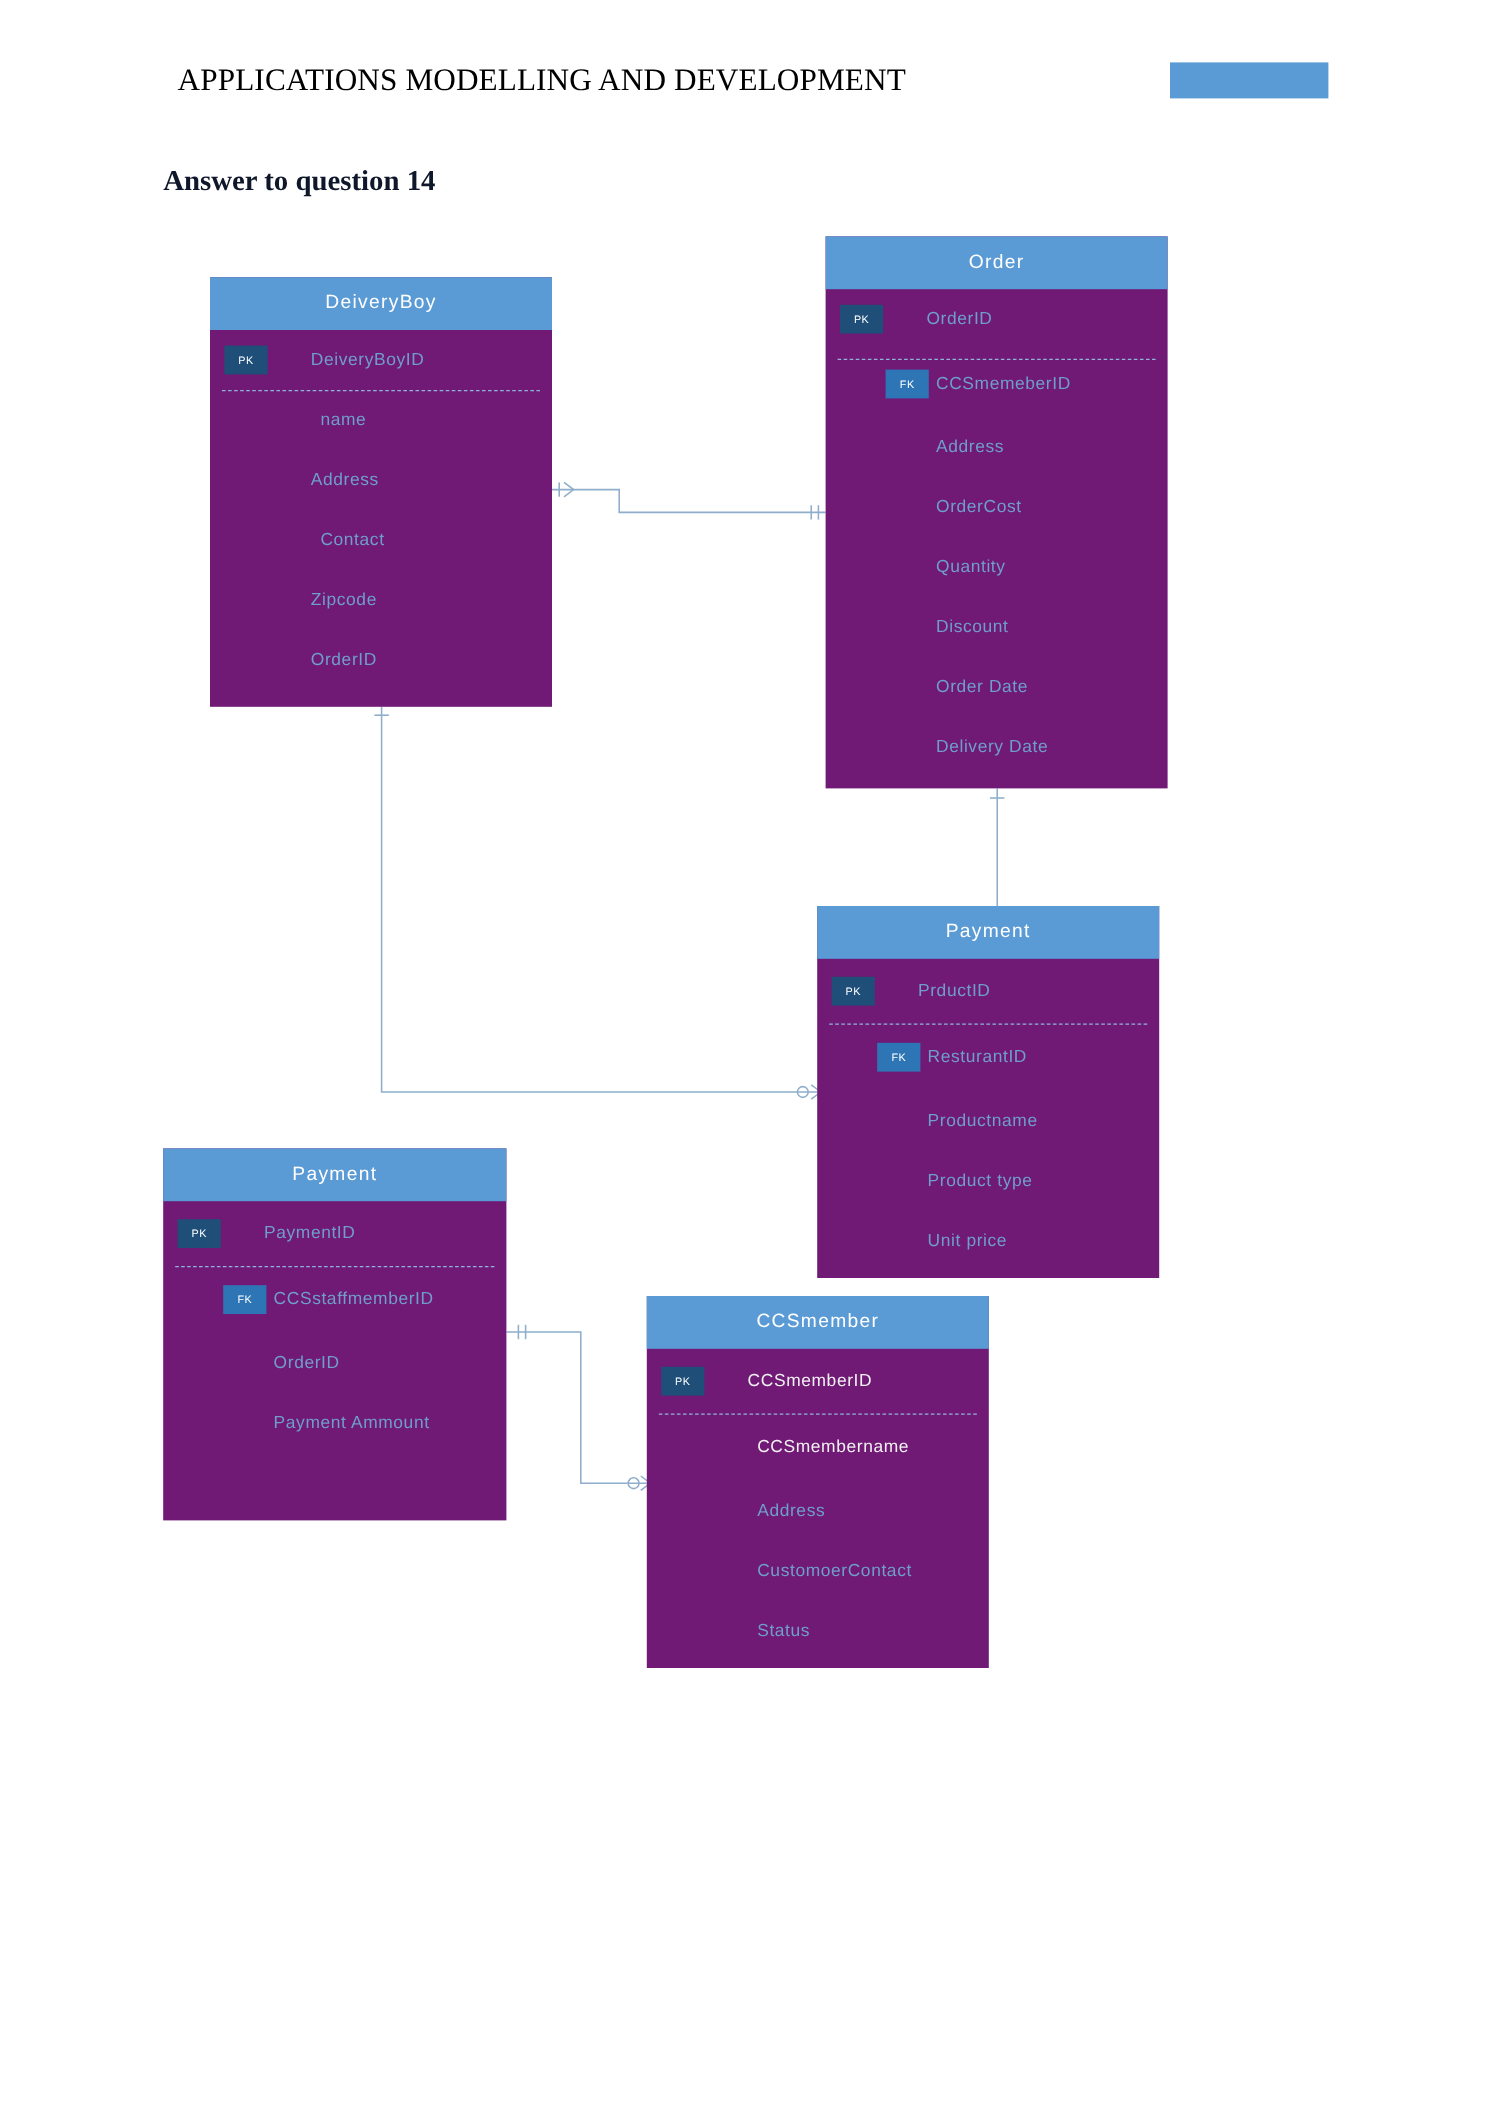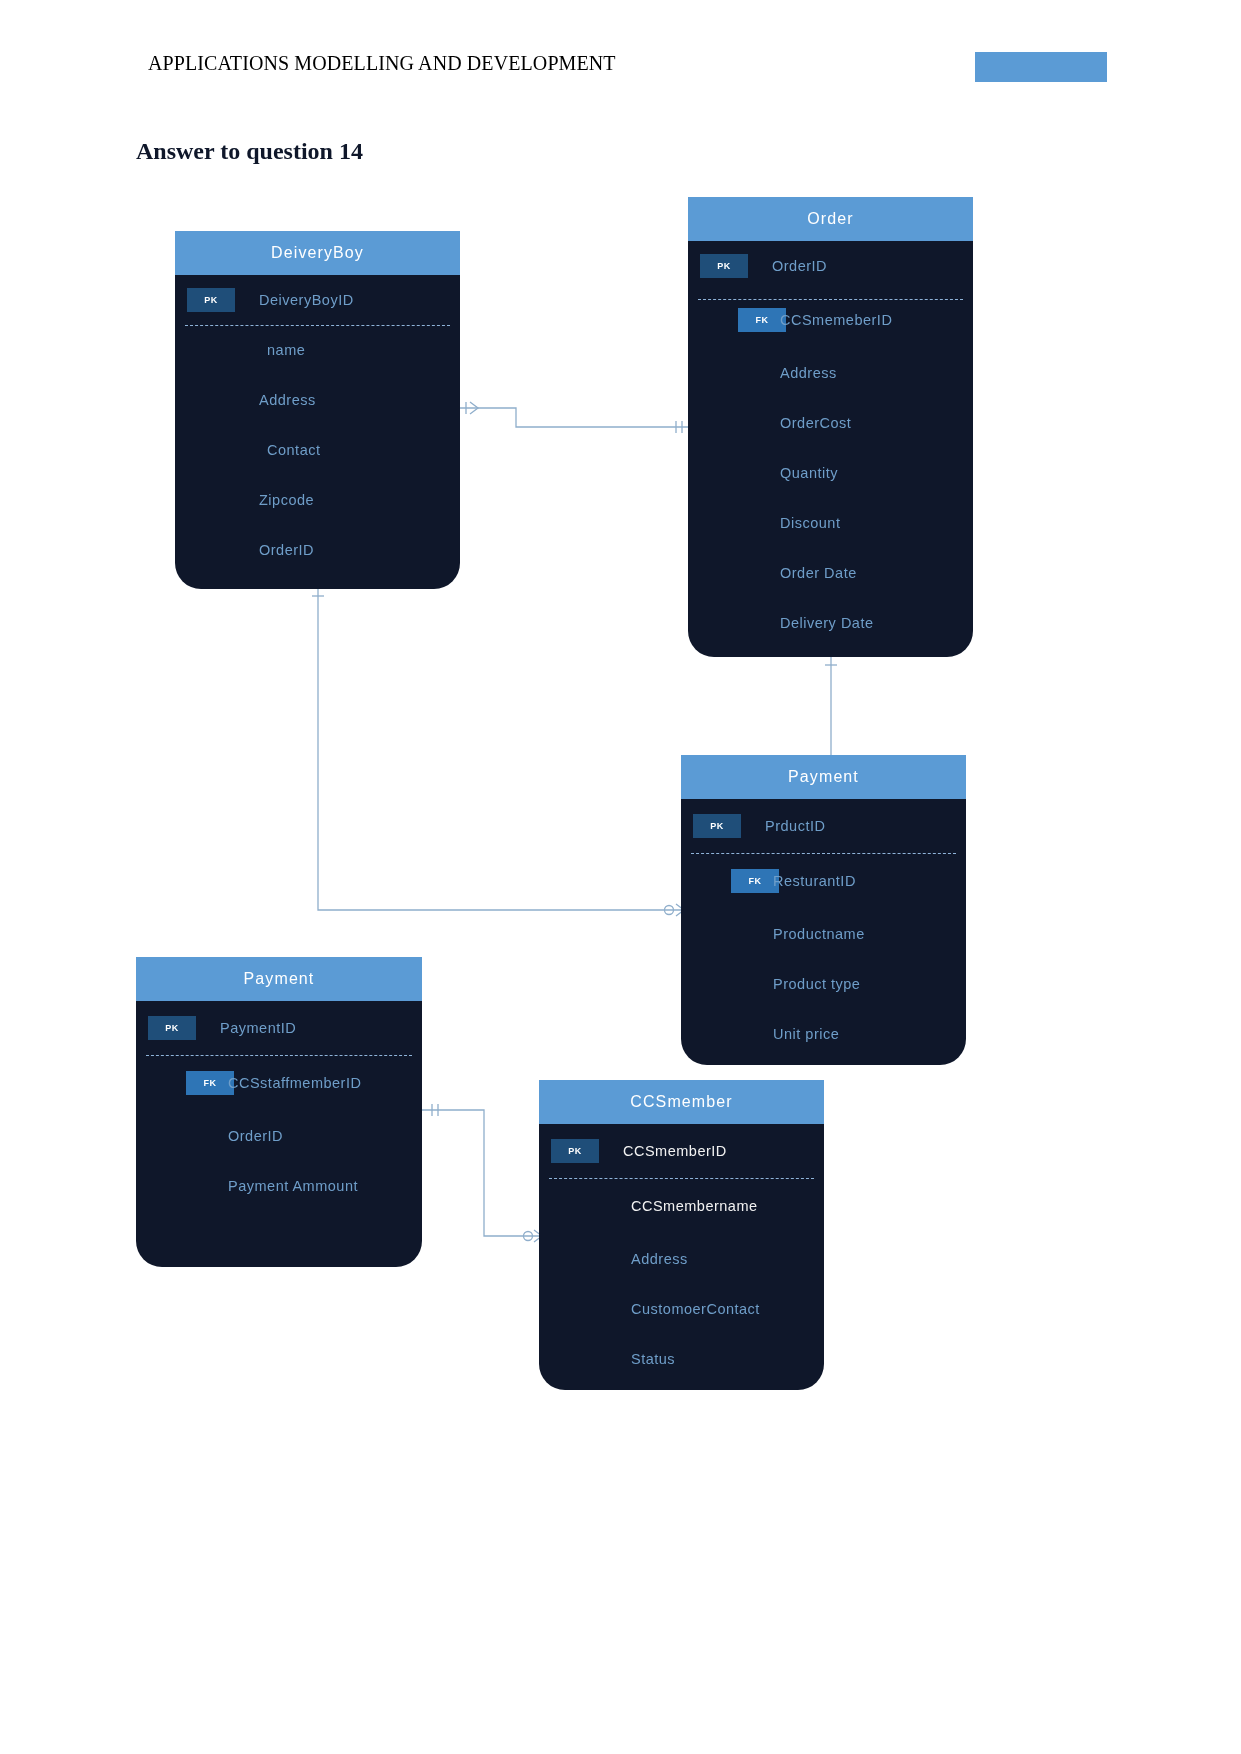--- a/index.html
+++ b/index.html
@@ -20,21 +20,21 @@
     position: absolute;
     left: 0; top: 0;
     width: 1241px;
     height: 110px;
   }
   #header-title {
     position: absolute;
     left: 148px;
     top: 52px;
     font-family: "Liberation Serif", serif;
-    font-size: 20px;
+    font-size: 26px;
     color: #000000;
     letter-spacing: 0.1px;
     white-space: nowrap;
   }
   #page-badge {
     position: absolute;
     left: 975px;
     top: 52px;
     width: 132px;
     height: 30px;
@@ -72,23 +72,22 @@
     position: absolute;
     left: 0; top: 0;
     width: 1241px;
     height: 1754px;
     pointer-events: none;
   }
 
   
   .entity {
     position: absolute;
-    background: #0f172a;
+    background: #701a75;
     box-sizing: border-box;
-    border-radius: 26px;
   }
   .entity-header {
     background: #5b9bd5;
     color: #ffffff;
     text-align: center;
     font-size: 16px;
     letter-spacing: 1.1px;
     display: flex;
     align-items: center;
     justify-content: center;
@@ -99,29 +98,29 @@
     padding: 0;
   }
   .attr {
     position: relative;
     height: 50px;
     display: flex;
     align-items: center;
   }
   .attr .key-badge {
     position: absolute;
-    width: 48px;
+    width: 36px;
     height: 24px;
     display: flex;
     align-items: center;
     justify-content: center;
     font-size: 9px;
     letter-spacing: 0.4px;
     color: #ffffff;
-    font-weight: bold;
+    font-weight: normal;
   }
   .key-badge.pk {
     background: #1f4e79;
     left: 12px;
   }
   .key-badge.fk {
     background: #2e75b6;
     left: 50px;
   }
   .attr .attr-label {

